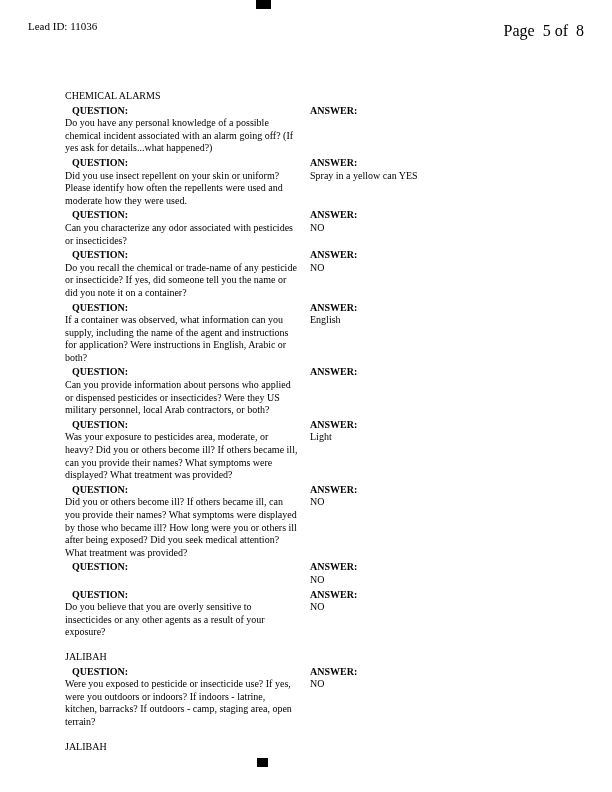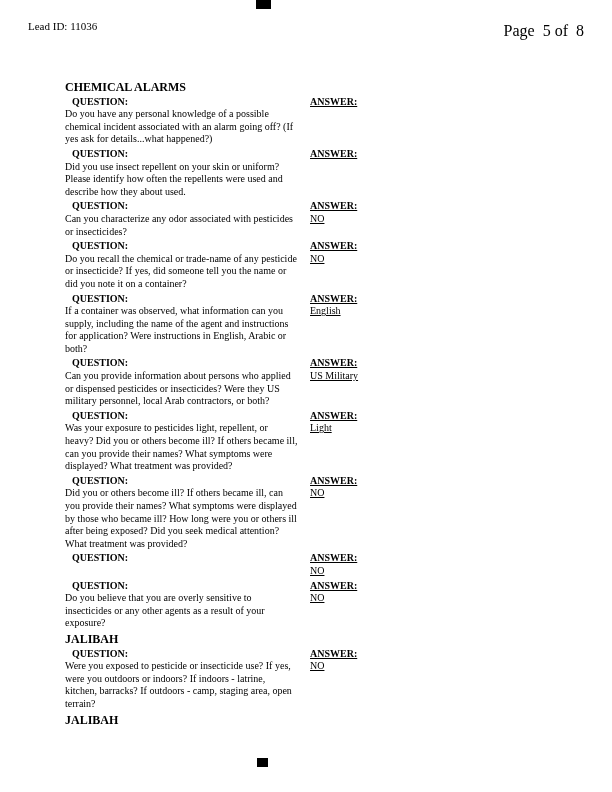--- a/index.html
+++ b/index.html
@@ -33,32 +33,32 @@
   }
   #content {
     position: absolute;
     left: 65px;
     top: 78px;
     width: 482px;
     font-size: 10px;
     line-height: 12.6px;
   }
   .section-title {
-    font-weight: bold;
-    font-size: 12px;
-    margin-top: 3px;
+    font-weight: normal;
+    font-size: 10px;
+    margin-top: 12px;
     margin-bottom: 1px;
   }
   .qa-item {
     display: flex;
     align-items: flex-start;
     margin-top: 2px;
   }
   .q-col { width: 245px; flex: 0 0 245px; }
-  .a-col { flex: 1 1 auto; text-decoration: underline; }
+  .a-col { flex: 1 1 auto; }
   .label { font-weight: bold; }
   .q-col .label { padding-left: 7px; }
   .q-text { padding-right: 12px; }
   .a-text { padding-right: 4px; }
 </style>
 </head>
 <body>
 
 <div class="scan-mark" id="scan-mark-top"></div>
 <div class="scan-mark" id="scan-mark-bottom"></div>
@@ -73,24 +73,25 @@
         <div class="label">QUESTION:</div>
         <div class="q-text">Do you have any personal knowledge of a possible chemical incident associated with an alarm going off? (If yes ask for details...what happened?)</div>
       </div>
       <div class="a-col">
         <div class="label">ANSWER:</div>
       </div>
     </div>
     <div class="qa-item">
       <div class="q-col">
         <div class="label">QUESTION:</div>
-        <div class="q-text">Did you use insect repellent on your skin or uniform? Please identify how often the repellents were used and describe how they about used.</div>
+        <div class="q-text">Did you use insect repellent on your skin or uniform? Please identify how often the repellents were used and moderate how they were used.</div>
       </div>
       <div class="a-col">
         <div class="label">ANSWER:</div>
+        <div class="a-text">Spray in a yellow can YES</div>
       </div>
     </div>
     <div class="qa-item">
       <div class="q-col">
         <div class="label">QUESTION:</div>
         <div class="q-text">Can you characterize any odor associated with pesticides or insecticides?</div>
       </div>
       <div class="a-col">
         <div class="label">ANSWER:</div>
         <div class="a-text">NO</div>
@@ -116,27 +117,26 @@
         <div class="a-text">English</div>
       </div>
     </div>
     <div class="qa-item">
       <div class="q-col">
         <div class="label">QUESTION:</div>
         <div class="q-text">Can you provide information about persons who applied or dispensed pesticides or insecticides?  Were they US military personnel, local Arab contractors, or both?</div>
       </div>
       <div class="a-col">
         <div class="label">ANSWER:</div>
-        <div class="a-text">US Military</div>
       </div>
     </div>
     <div class="qa-item">
       <div class="q-col">
         <div class="label">QUESTION:</div>
-        <div class="q-text">Was your exposure to pesticides light, repellent, or heavy?  Did you or others become ill?  If others became ill, can you provide their names?  What symptoms were displayed?  What treatment was provided?</div>
+        <div class="q-text">Was your exposure to pesticides area, moderate, or heavy?  Did you or others become ill?  If others became ill, can you provide their names?  What symptoms were displayed?  What treatment was provided?</div>
       </div>
       <div class="a-col">
         <div class="label">ANSWER:</div>
         <div class="a-text">Light</div>
       </div>
     </div>
     <div class="qa-item">
       <div class="q-col">
         <div class="label">QUESTION:</div>
         <div class="q-text">Did you or others become ill?  If others became ill, can you provide their names?  What symptoms were displayed by those who became ill?  How long were you or others ill after being exposed?  Did you seek medical attention?  What treatment was provided?</div>

